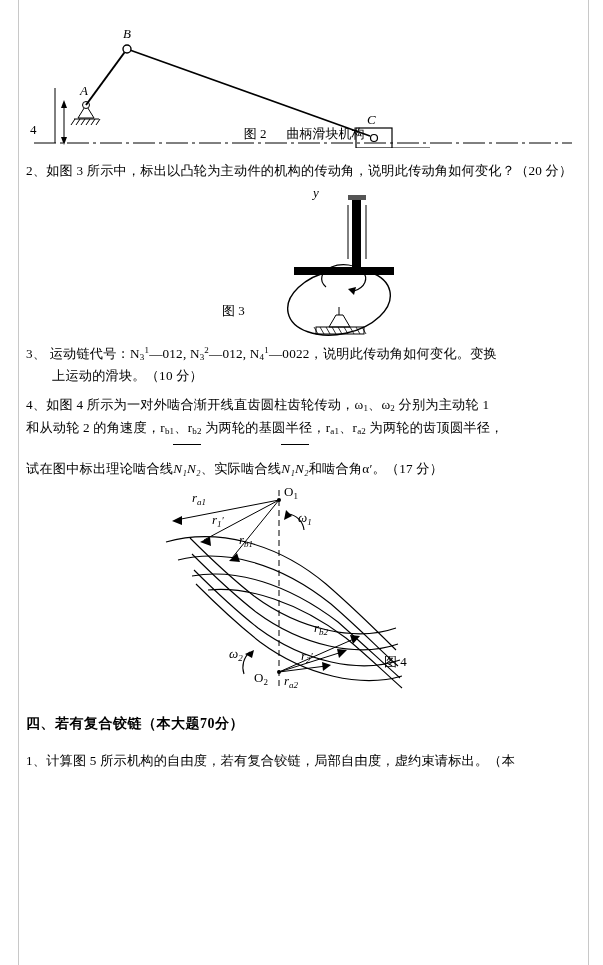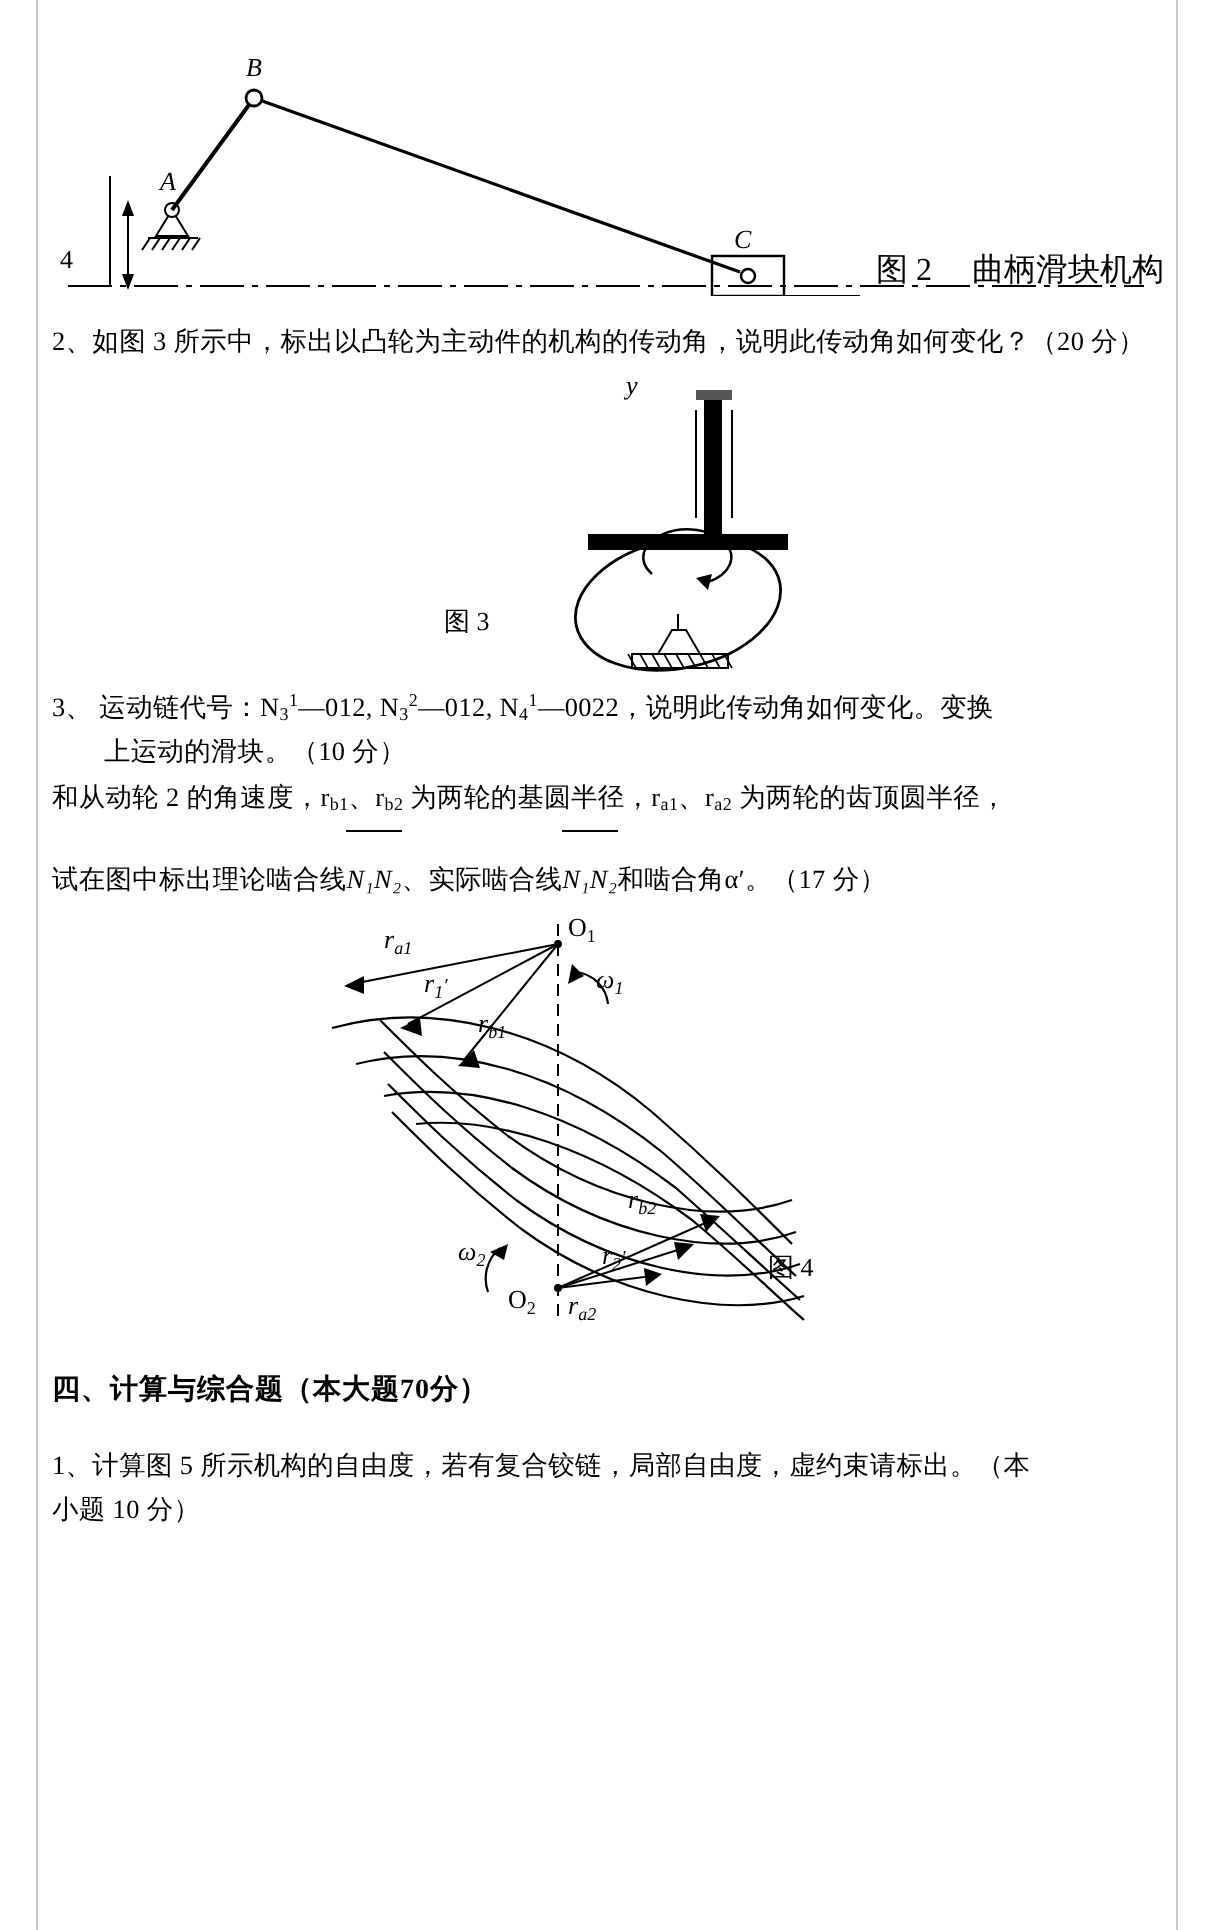--- a/index.html
+++ b/index.html
@@ -41,22 +41,22 @@
     width: 556px;
   }
   .para {
     font-size: 13.2px;
     line-height: 1.72;
     text-align: justify;
     margin: 0;
     letter-spacing: 0.2px;
   }
   .fig-caption {
-    text-align: right;
-    font-size: 16px;
+    text-align: center;
+    font-size: 13px;
     margin: 0;
   }
   .caption-sp {
     display: inline-block;
     width: 20px;
   }
   .hang {
     padding-left: 26px;
     text-indent: -26px;
   }
@@ -192,20 +192,23 @@
         </g>
         <text class="fig-label" x="196" y="128" font-size="13">图 3</text>
       </svg>
     </div>
 
     <p class="para hang" style="margin-top:6px;">
       3、 运动链代号：N<sub>3</sub><sup>1</sup>—012, N<sub>3</sub><sup>2</sup>—012, N<sub>4</sub><sup>1</sup>—0022，<span>说明此传动角如何变化。变换</span>
     </p>
     <p class="para" style="padding-left:26px;">上运动的滑块。（10 分）</p>
 
+    <p class="para" style="margin-top:6px;">
+      <span>4、如图 4 所示为一对外啮合渐开线直齿圆柱齿轮传动，ω</span><sub>1</sub><span>、ω</span><sub>2</sub> <span>分别为主动轮 1</span>
+    </p>
     <p class="para">
       <span>和从动轮 2 的角速度，r</span><sub>b1</sub><span>、r</span><sub>b2</sub> <span>为两轮的基圆半径，r</span><sub>a1</sub><span>、r</span><sub>a2</sub> <span>为两轮的齿顶圆半径，</span>
     </p>
     <p class="para" style="margin-top:4px;">
       <span>试在图中标出理论啮合线</span><span class="over ital">N₁N₂</span><span>、实际啮合线</span><span class="over ital">N₁N₂</span><span>和啮合角α′。（17 分）</span>
     </p>
 
     <div id="fig4-wrap">
       <svg width="556" height="230" viewBox="0 0 556 230">
 
@@ -256,19 +259,18 @@
         <text class="fig-label ital" x="166" y="22" font-size="12">r<tspan font-size="9" dy="3">a1</tspan></text>
         <text class="fig-label ital" x="186" y="44" font-size="12">r<tspan font-size="9" dy="3">1</tspan><tspan font-size="10" dy="-3">′</tspan></text>
         <text class="fig-label ital" x="213" y="64" font-size="12">r<tspan font-size="9" dy="3">b1</tspan></text>
         <text class="fig-label ital" x="288" y="152" font-size="12">r<tspan font-size="9" dy="3">b2</tspan></text>
         <text class="fig-label ital" x="275" y="180" font-size="12">r<tspan font-size="9" dy="3">2</tspan><tspan font-size="10" dy="-3">′</tspan></text>
         <text class="fig-label ital" x="258" y="205" font-size="12">r<tspan font-size="9" dy="3">a2</tspan></text>
         <text class="fig-label" x="358" y="186" font-size="13">图 4</text>
       </svg>
     </div>
 
-    <p class="para bold-head" style="margin-top:2px;">四、计算与综合题（本大题70分）</p>
+    <p class="para bold-head" style="margin-top:2px;">四、若有复合铰链（本大题70分）</p>
 
     <p class="para" style="margin-top:14px;">1、计算图 5 所示机构的自由度，若有复合铰链，局部自由度，虚约束请标出。（本</p>
-    <p class="para">小题 10 分）</p>
 
   </div>
 </div>
 
 </body></html>

